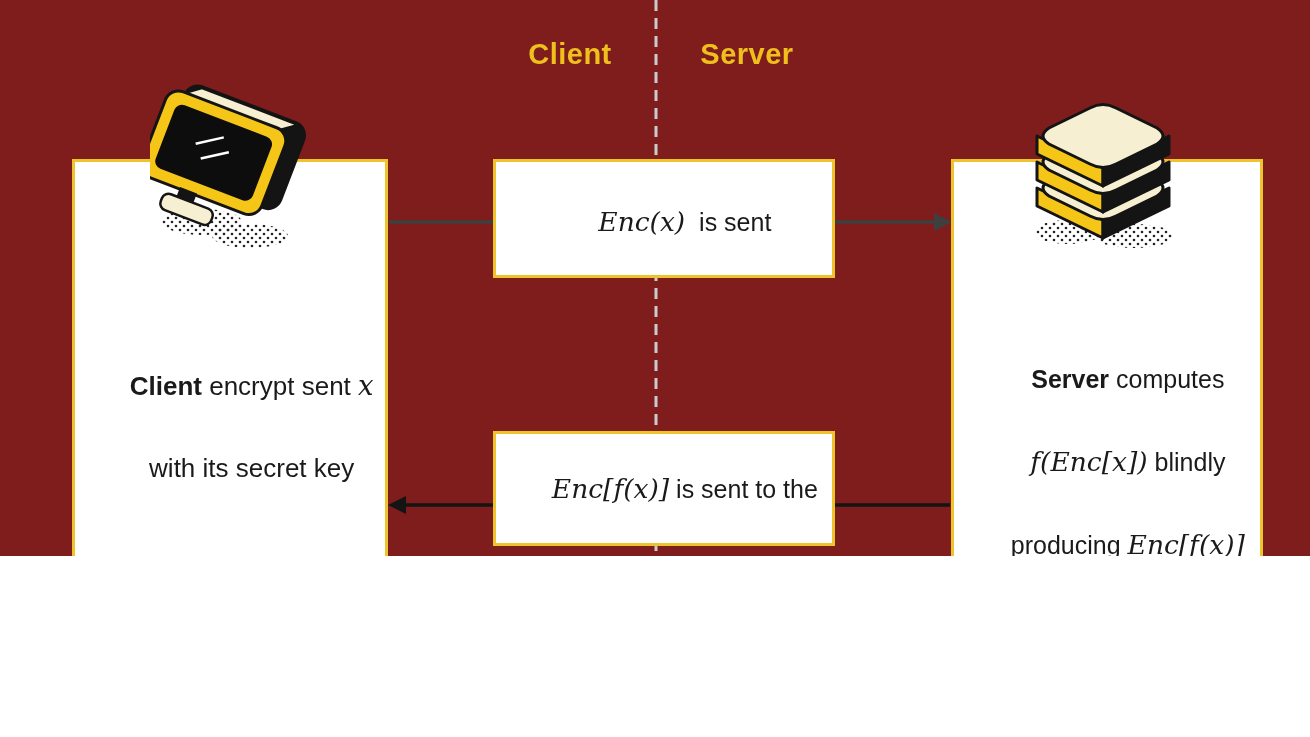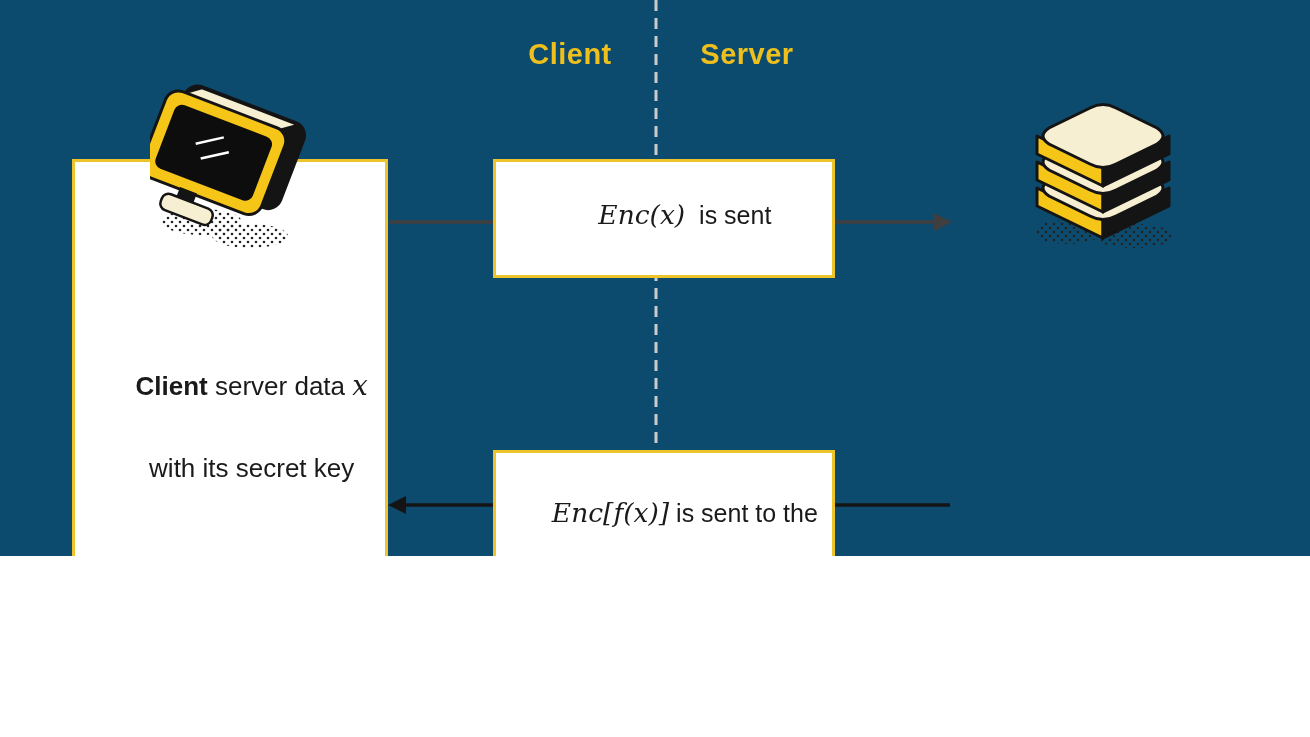--- a/index.html
+++ b/index.html
@@ -1,36 +1,36 @@
 <!DOCTYPE html>
 <html><head>
 <meta charset="utf-8">
 <style>
   html,body{margin:0;padding:0;background:#ffffff;}
   .stage{
-    position:relative;width:1310px;height:556px;background:#0c4a6e;
+    position:relative;width:1310px;height:556px;background:#7f1d1d;
     overflow:hidden;font-family:"Liberation Sans",sans-serif;color:#1a1a1a;
   }
   .overlay{position:absolute;left:0;top:0;z-index:0;pointer-events:none;}
   .hdr{
     position:absolute;top:38px;z-index:3;font-size:29px;font-weight:bold;
     color:#EFC01D;text-align:center;letter-spacing:.5px;
   }
   .hdr.client{left:470px;width:200px;}
   .hdr.server{left:656px;width:182px;}
   .box{
     position:absolute;background:#ffffff;border:3px solid #EDC42C;z-index:1;
     box-sizing:border-box;
   }
   .box.left  {left:72px;  top:159px; width:316px; height:406px;}
   .box.right {left:951px; top:159px; width:312px; height:406px;}
   .box.msg-top   {left:493px; top:159px; width:342px; height:119px;
-                  display:flex;flex-direction:column;justify-content:flex-end;}
-  .box.msg-bottom{left:493px; top:450px; width:342px; height:115px;
-                  display:flex;flex-direction:column;justify-content:flex-start;}
+                  display:flex;flex-direction:row;justify-content:center;}
+  .box.msg-bottom{left:493px; top:431px; width:342px; height:115px;
+                  display:flex;flex-direction:column;justify-content:center;}
   .icon{position:absolute;z-index:2;}
   .icon.monitor {left:150px;  top:72px;}
   .icon.database{left:1028px; top:86px;}
   .blurb{
     position:absolute;left:0;width:100%;text-align:center;z-index:3;
     font-size:26px;line-height:41px;white-space:pre-wrap;
   }
   .box.left  .blurb{top:162px;}
   .box.right .blurb{top:156px;font-size:25px;}
   .msgline{
@@ -59,25 +59,32 @@
       <line x1="496" y1="505" x2="404" y2="505" stroke="#141414" stroke-width="3.5"></line>
       <polygon points="406,496 388,505 406,514" fill="#141414"></polygon>
     </g>
   </svg>
 
   <div class="hdr client">Client</div>
   <div class="hdr server">Server</div>
 
   <div class="box left">
     <div class="blurb">
-      <span class="b">Client</span><span> server data </span><span class="math">x</span><br>
+      <span class="b">Client</span><span> encrypt sent </span><span class="math">x</span><br>
       <span>with its secret key</span>
     </div>
   </div>
 
+  <div class="box right">
+    <div class="blurb">
+      <span class="b">Server</span><span> computes</span><br>
+      <span class="math">f(Enc[x])</span><span> blindly</span><br>
+      <span>producing </span><span class="math">Enc[f(x)]</span>
+    </div>
+  </div>
 
   <div class="box msg-top">
     <div class="msgline">
       <span class="math">Enc(x)</span><span>  is sent</span>
     </div>
   </div>
 
   <div class="box msg-bottom">
     <div class="msgline">
       <span class="math">Enc[f(x)]</span><span> is sent to the</span>

